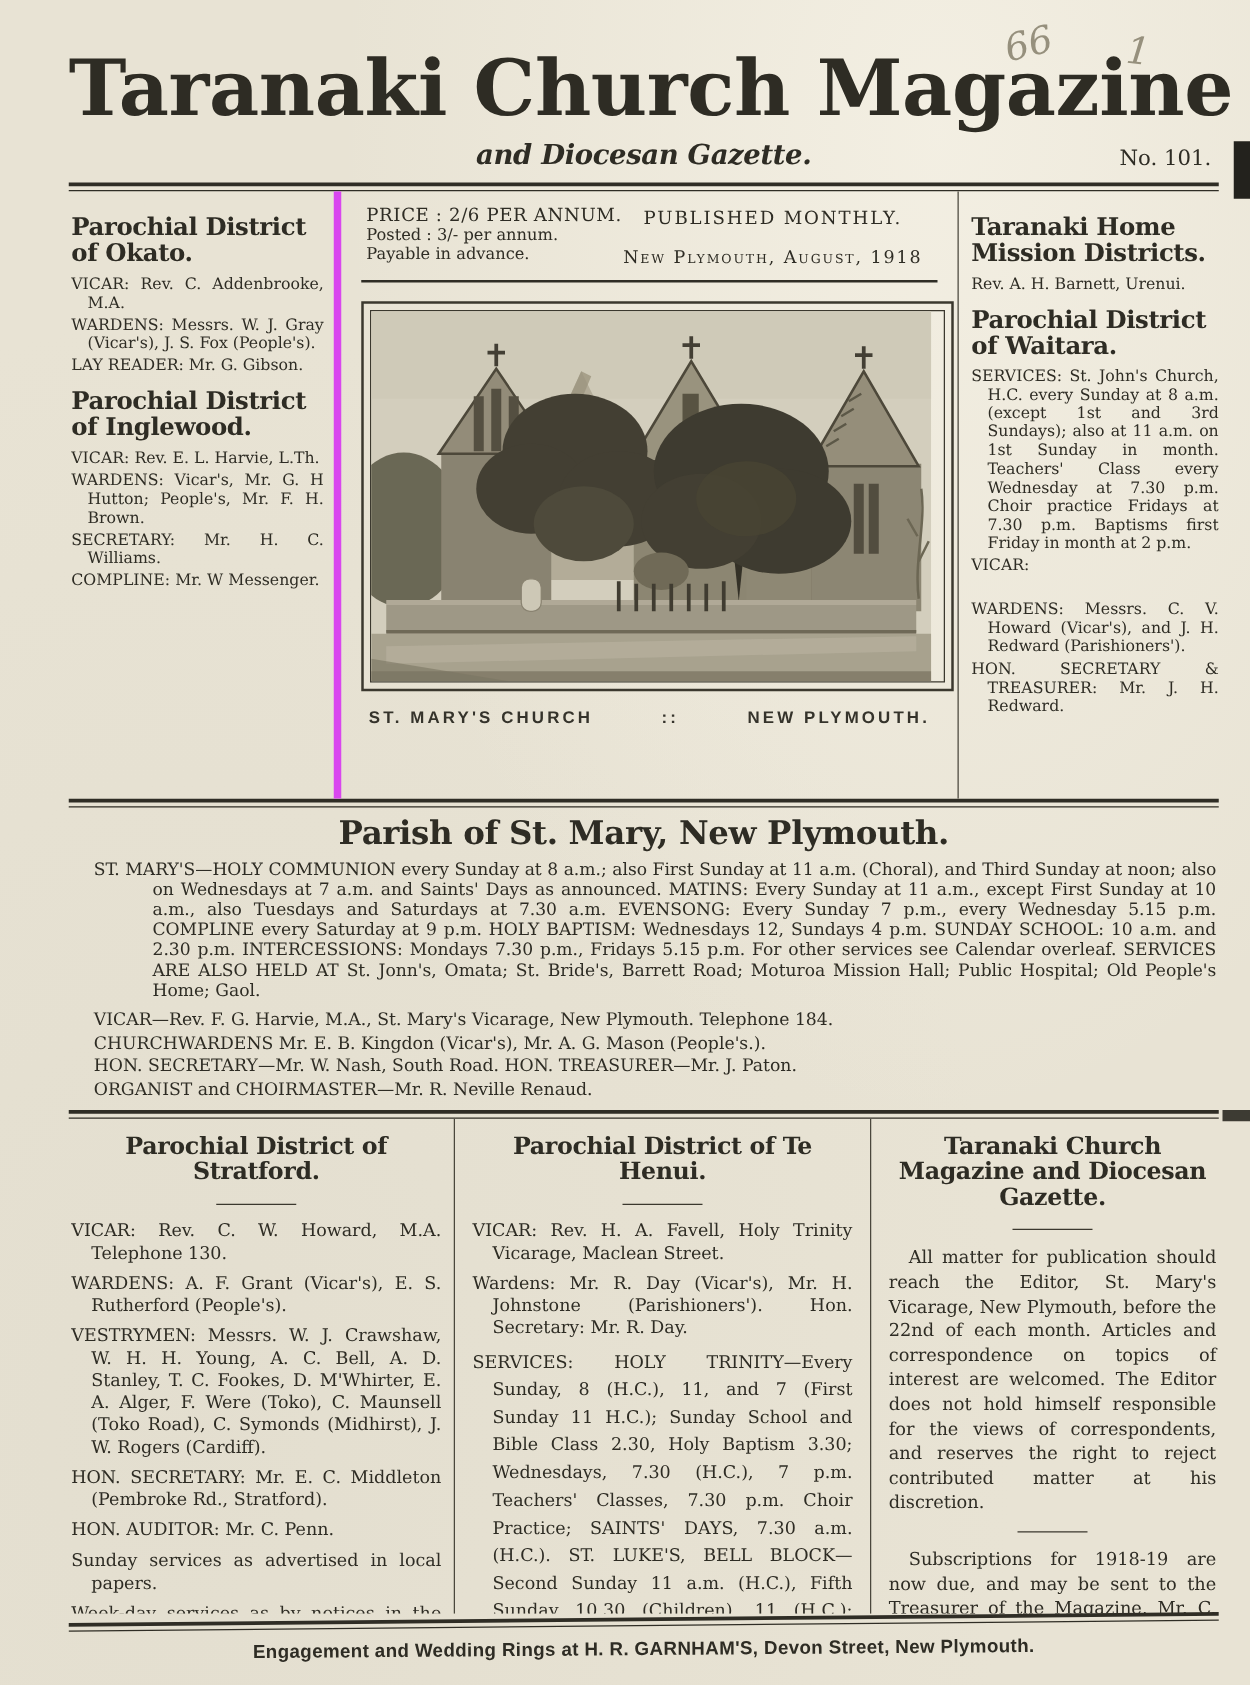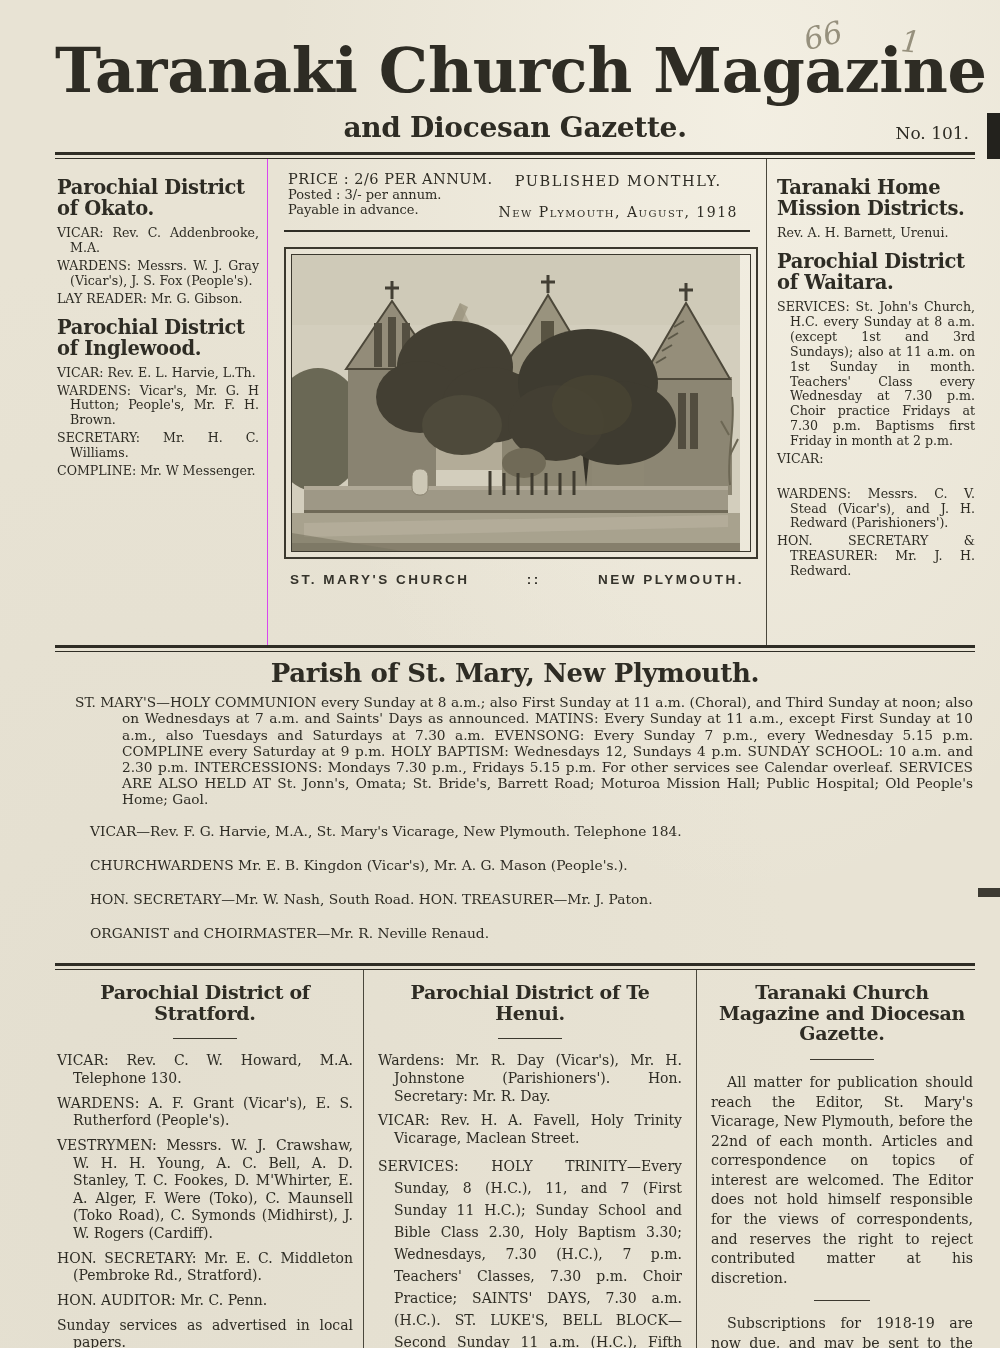--- a/index.html
+++ b/index.html
@@ -10,29 +10,29 @@
       radial-gradient(ellipse at 15% 85%, rgba(226,221,206,.8) 0%, rgba(226,221,206,0) 55%),
       #e8e3d4;
     font-family:"DejaVu Serif","Liberation Serif",serif;
     color:#2e2c24;
   }
   .content { position:absolute; left:55px; right:25px; top:0; }
 
   
   .masthead { text-align:center; padding-top:38px; position:relative; }
   .m-title { font-size:62px; font-weight:700; letter-spacing:-2px; line-height:1; white-space:nowrap; }
-  .m-sub   { font-size:28px; font-weight:700; margin-top:8px; }
+  .m-sub   { font-size:22px; font-weight:700; margin-top:8px;font-style:italic; }
   .m-issue { position:absolute; right:6px; bottom:0; font-size:17px; }
 
   .drule { border-top:3px solid #2f2d25; border-bottom:1px solid #2f2d25; height:3px; }
   .rule-masthead { margin-top:9px; }
 
   
   .top-section { display:flex; height:486px; overflow:hidden; }
-  .col-left  { width:202px; padding:8px 8px 0 2px; border-right:1px solid #d946ef; overflow:hidden; }
+  .col-left  { width:202px; padding:8px 8px 0 2px; border-right:6px solid #d946ef; overflow:hidden; }
   .col-mid   { flex:1; padding:8px 16px 0; border-right:1px solid #4a473c; overflow:hidden; }
   .col-right { width:198px; padding:8px 0 0 10px; overflow:hidden; }
 
   .gothic { font-weight:700; line-height:1.08; letter-spacing:-0.3px; }
   .col-heading { font-size:19.5px; margin:10px 0 7px; }
   .entry { font-size:12.6px; line-height:1.18; margin:0 0 3px; padding-left:13px; text-indent:-13px; text-align:justify; }
   .entry.gap-after { margin-bottom:20px; }
 
   
   .infobox { display:flex; justify-content:space-between; padding:4px 2px 0 4px; }
@@ -48,21 +48,21 @@
   .photo-inner svg { display:block; }
   .caption { display:flex; justify-content:space-between; margin:13px 6px 0;
              font-family:"Liberation Sans",sans-serif; font-weight:700; font-size:13.5px;
              letter-spacing:2.5px; color:#35332b; }
 
   
   .parish { padding:5px 0 6px; }
   .parish-heading { text-align:center; font-size:26px; margin:2px 0 7px; }
   .parish-body { font-size:13.7px; line-height:1.18; text-align:justify;
                  padding-left:67px; text-indent:-47px; margin:0 2px 6px 0; }
-  .officer { font-size:13.8px; line-height:1.36; padding-left:20px; margin:15px; }
+  .officer { font-size:13.8px; line-height:1.36; padding-left:20px; margin:0; }
 
   
   .bottom-section { display:flex; height:396px; overflow:hidden; }
   .b-left  { width:296px; padding:8px 10px 0 2px; border-right:1px solid #4a473c; overflow:hidden; }
   .b-mid   { width:304px; padding:8px 14px 0; border-right:1px solid #4a473c; overflow:hidden; }
   .b-right { flex:1; padding:8px 2px 0 14px; overflow:hidden; }
   .b-heading { font-size:19px; text-align:center; margin:4px 0 0; }
   .short-rule { width:64px; border-top:1.5px solid #3b382e; margin:15px auto 13px; }
   .b-entry { font-size:14px; line-height:1.26; margin:0 0 7px; padding-left:16px; text-indent:-16px; text-align:justify; }
   .services-spread { line-height:1.58; }
@@ -209,21 +209,21 @@
         <span>NEW PLYMOUTH.</span>
       </div>
     </div>
 
     <div class="col-right">
       <div class="col-heading gothic">Taranaki Home Mission Districts.</div>
       <p class="entry">Rev. A. H. Barnett, Urenui.</p>
       <div class="col-heading gothic">Parochial District of Waitara.</div>
       <p class="entry">SERVICES: St. John's Church, H.C. every Sunday at 8 a.m. (except 1st and 3rd Sundays); also at 11 a.m. on 1st Sunday in month. Teachers' Class every Wednesday at 7.30 p.m. Choir practice Fridays at 7.30 p.m. Baptisms first Friday in month at 2 p.m.</p>
       <p class="entry gap-after">VICAR:</p>
-      <p class="entry">WARDENS: Messrs. C. V. Stead (Vicar's), and J. H. Redward (Parishioners').</p>
+      <p class="entry">WARDENS: Messrs. C. V. Howard (Vicar's), and J. H. Redward (Parishioners').</p>
       <p class="entry">HON. SECRETARY &amp; TREASURER: Mr. J. H. Redward.</p>
     </div>
   </div>
 
   <div class="drule"></div>
 
   <div class="parish">
     <div class="parish-heading gothic">Parish of St. Mary, New Plymouth.</div>
     <p class="parish-body">ST. MARY'S—HOLY COMMUNION every Sunday at 8 a.m.; also First Sunday at 11 a.m. (Choral), and Third Sunday at noon; also on Wednesdays at 7 a.m. and Saints' Days as announced.  MATINS: Every Sunday at 11 a.m., except First Sunday at 10 a.m., also Tuesdays and Saturdays at 7.30 a.m.  EVENSONG: Every Sunday 7 p.m., every Wednesday 5.15 p.m.  COMPLINE every Saturday at 9 p.m.  HOLY BAPTISM: Wednesdays 12, Sundays 4 p.m.  SUNDAY SCHOOL: 10 a.m. and 2.30 p.m.  INTERCESSIONS: Mondays 7.30 p.m., Fridays 5.15 p.m.  For other services see Calendar overleaf.  SERVICES ARE ALSO HELD AT St. Jonn's, Omata; St. Bride's, Barrett Road; Moturoa Mission Hall; Public Hospital; Old People's Home; Gaol.</p>
     <p class="officer">VICAR—Rev. F. G. Harvie, M.A., St. Mary's Vicarage, New Plymouth.  Telephone 184.</p>
@@ -245,22 +245,22 @@
       <p class="b-entry">HON. SECRETARY: Mr. E. C. Middleton (Pembroke Rd., Stratford).</p>
       <p class="b-entry">HON. AUDITOR: Mr. C. Penn.</p>
       <p class="b-entry">Sunday services as advertised in local papers.</p>
       <p class="b-entry">Week-day services as by notices in the Church.</p>
 
     </div>
 
     <div class="b-mid">
       <div class="b-heading gothic">Parochial District of Te Henui.</div>
       <div class="short-rule"></div>
+      <p class="b-entry">VICAR: Rev. H. A. Favell, Holy Trinity Vicarage, Maclean Street.</p>
       <p class="b-entry">Wardens: Mr. R. Day (Vicar's), Mr. H. Johnstone (Parishioners'). Hon. Secretary: Mr. R. Day.</p>
-      <p class="b-entry">VICAR: Rev. H. A. Favell, Holy Trinity Vicarage, Maclean Street.</p>
       <p class="b-entry services-spread">SERVICES: HOLY TRINITY—Every Sunday, 8 (H.C.), 11, and 7 (First Sunday 11 H.C.); Sunday School and Bible Class 2.30, Holy Baptism 3.30; Wednesdays, 7.30 (H.C.), 7 p.m. Teachers' Classes, 7.30 p.m. Choir Practice; SAINTS' DAYS, 7.30 a.m. (H.C.). ST. LUKE'S, BELL BLOCK—Second Sunday 11 a.m. (H.C.), Fifth Sunday 10.30 (Children), 11 (H.C.); every other Sunday 7.30; Tuesdays 6.45, Choir Practice.</p>
     </div>
 
     <div class="b-right">
       <div class="b-heading gothic">Taranaki Church Magazine and Diocesan Gazette.</div>
       <div class="short-rule"></div>
       <p class="b-para">All matter for publication should reach the Editor, St. Mary's Vicarage, New Plymouth, before the 22nd of each month.  Articles and correspondence on topics of interest are welcomed.  The Editor does not hold himself responsible for the views of correspondents, and reserves the right to reject contributed matter at his discretion.</p>
       <div class="para-rule"></div>
       <p class="b-para">Subscriptions for 1918-19 are now due, and may be sent to the Treasurer of the Magazine, Mr. C. Denny Brown, A.M.P. Buildings, New Plymouth.</p>
     </div>

